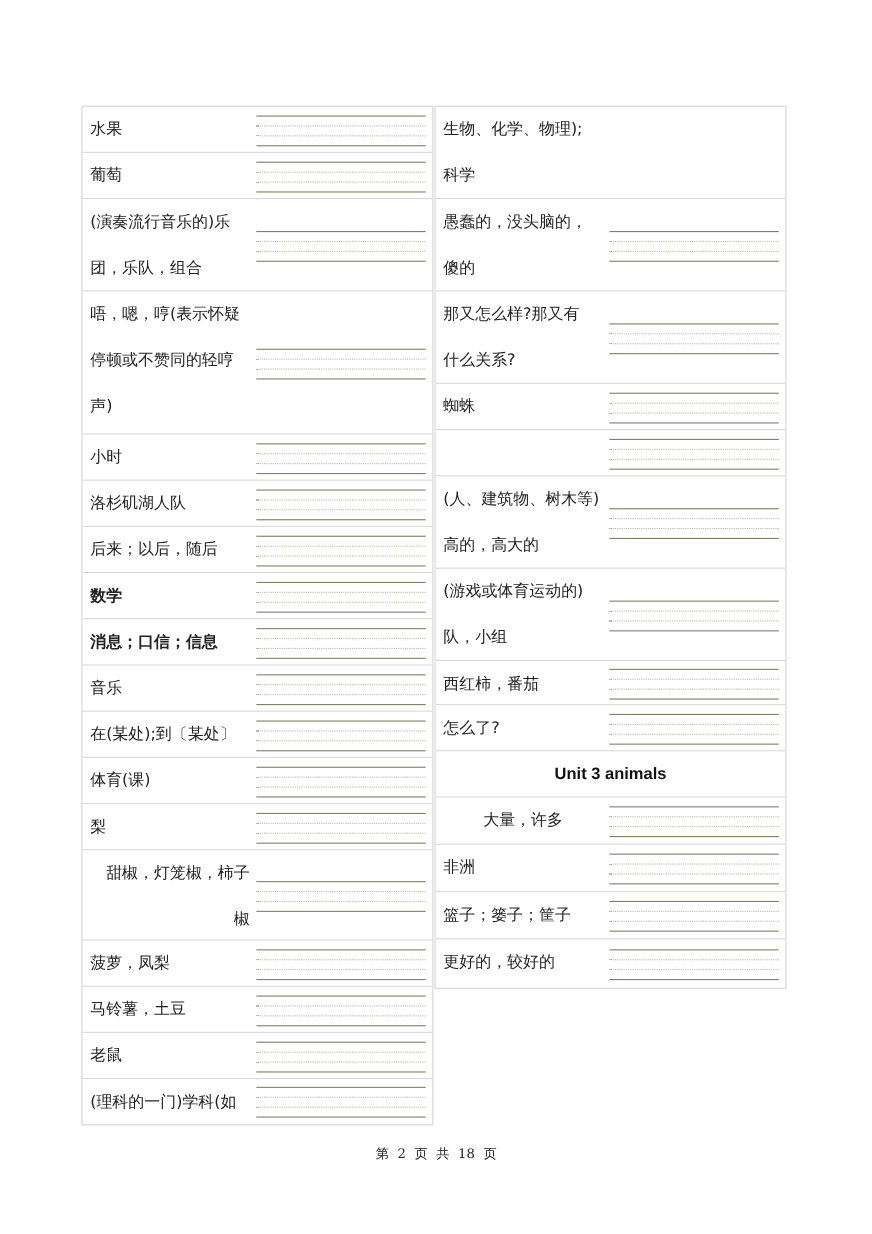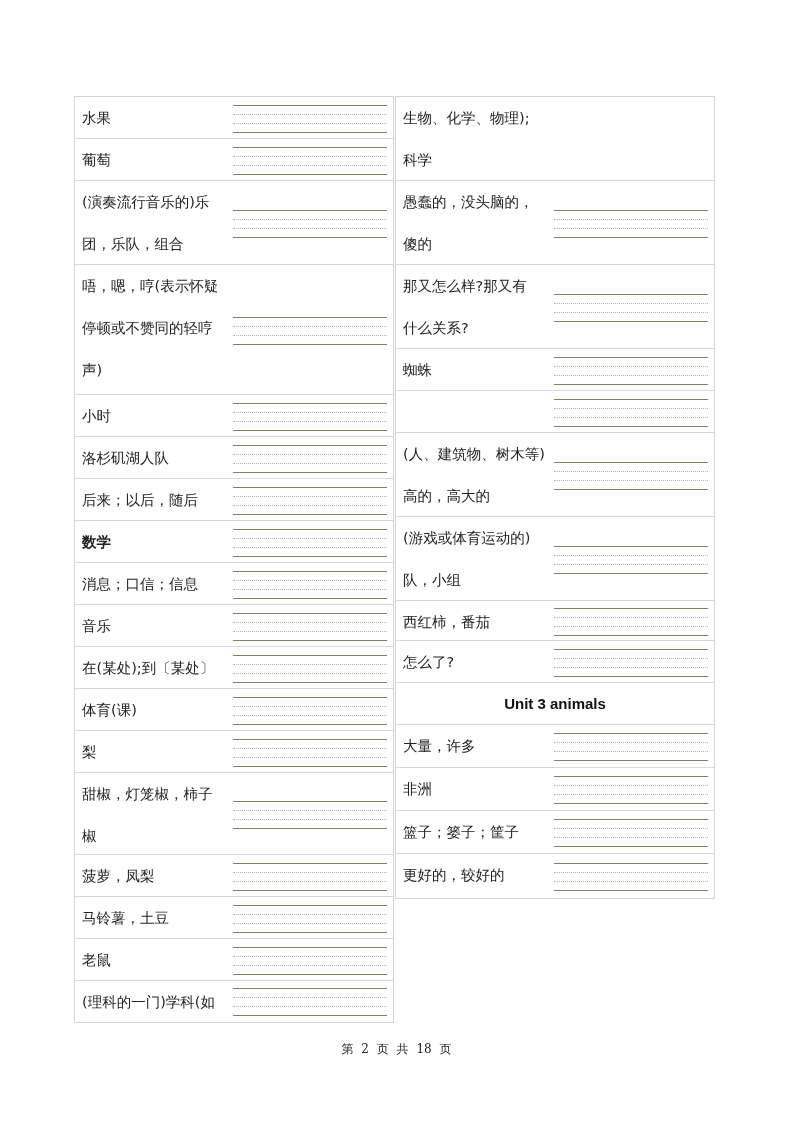--- a/index.html
+++ b/index.html
@@ -151,21 +151,21 @@
     </div>
     <div class="row" style="height: 42px; font-weight: bold;">
       <div class="cn">数学</div>
       <div class="lines" style="top: 8px;">
         <div class="l solid l1"></div>
         <div class="l dot l2"></div>
         <div class="l dot l3"></div>
         <div class="l solid l4"></div>
       </div>
     </div>
-    <div class="row" style="height: 42px;">
+    <div class="row" style="height: 42px; font-weight: bold;">
       <div class="cn">消息；口信；信息</div>
       <div class="lines" style="top: 8px;">
         <div class="l solid l1"></div>
         <div class="l dot l2"></div>
         <div class="l dot l3"></div>
         <div class="l solid l4"></div>
       </div>
     </div>
     <div class="row" style="height: 42px;">
       <div class="cn">音乐</div>
@@ -196,21 +196,21 @@
     </div>
     <div class="row" style="height: 42px;">
       <div class="cn">梨</div>
       <div class="lines" style="top: 8px;">
         <div class="l solid l1"></div>
         <div class="l dot l2"></div>
         <div class="l dot l3"></div>
         <div class="l solid l4"></div>
       </div>
     </div>
-    <div class="row" style="height: 82px;">
+    <div class="row" style="height: 82px; text-align: right;">
       <div class="cn">甜椒，灯笼椒，柿子
 椒</div>
       <div class="lines" style="top: 28px;">
         <div class="l solid l1"></div>
         <div class="l dot l2"></div>
         <div class="l dot l3"></div>
         <div class="l solid l4"></div>
       </div>
     </div>
     <div class="row" style="height: 42px;">
@@ -326,21 +326,21 @@
       <div class="lines" style="top: 8px;">
         <div class="l solid l1"></div>
         <div class="l dot l2"></div>
         <div class="l dot l3"></div>
         <div class="l solid l4"></div>
       </div>
     </div>
     <div class="row" style="height: 42px;">
       <div class="unit-header">Unit 3 animals</div>
     </div>
-    <div class="row" style="height: 43px;">
+    <div class="row" style="height: 43px; text-align: center;">
       <div class="cn">大量，许多</div>
       <div class="lines" style="top: 8px;">
         <div class="l solid l1"></div>
         <div class="l dot l2"></div>
         <div class="l dot l3"></div>
         <div class="l solid l4"></div>
       </div>
     </div>
     <div class="row" style="height: 43px;">
       <div class="cn">非洲</div>

